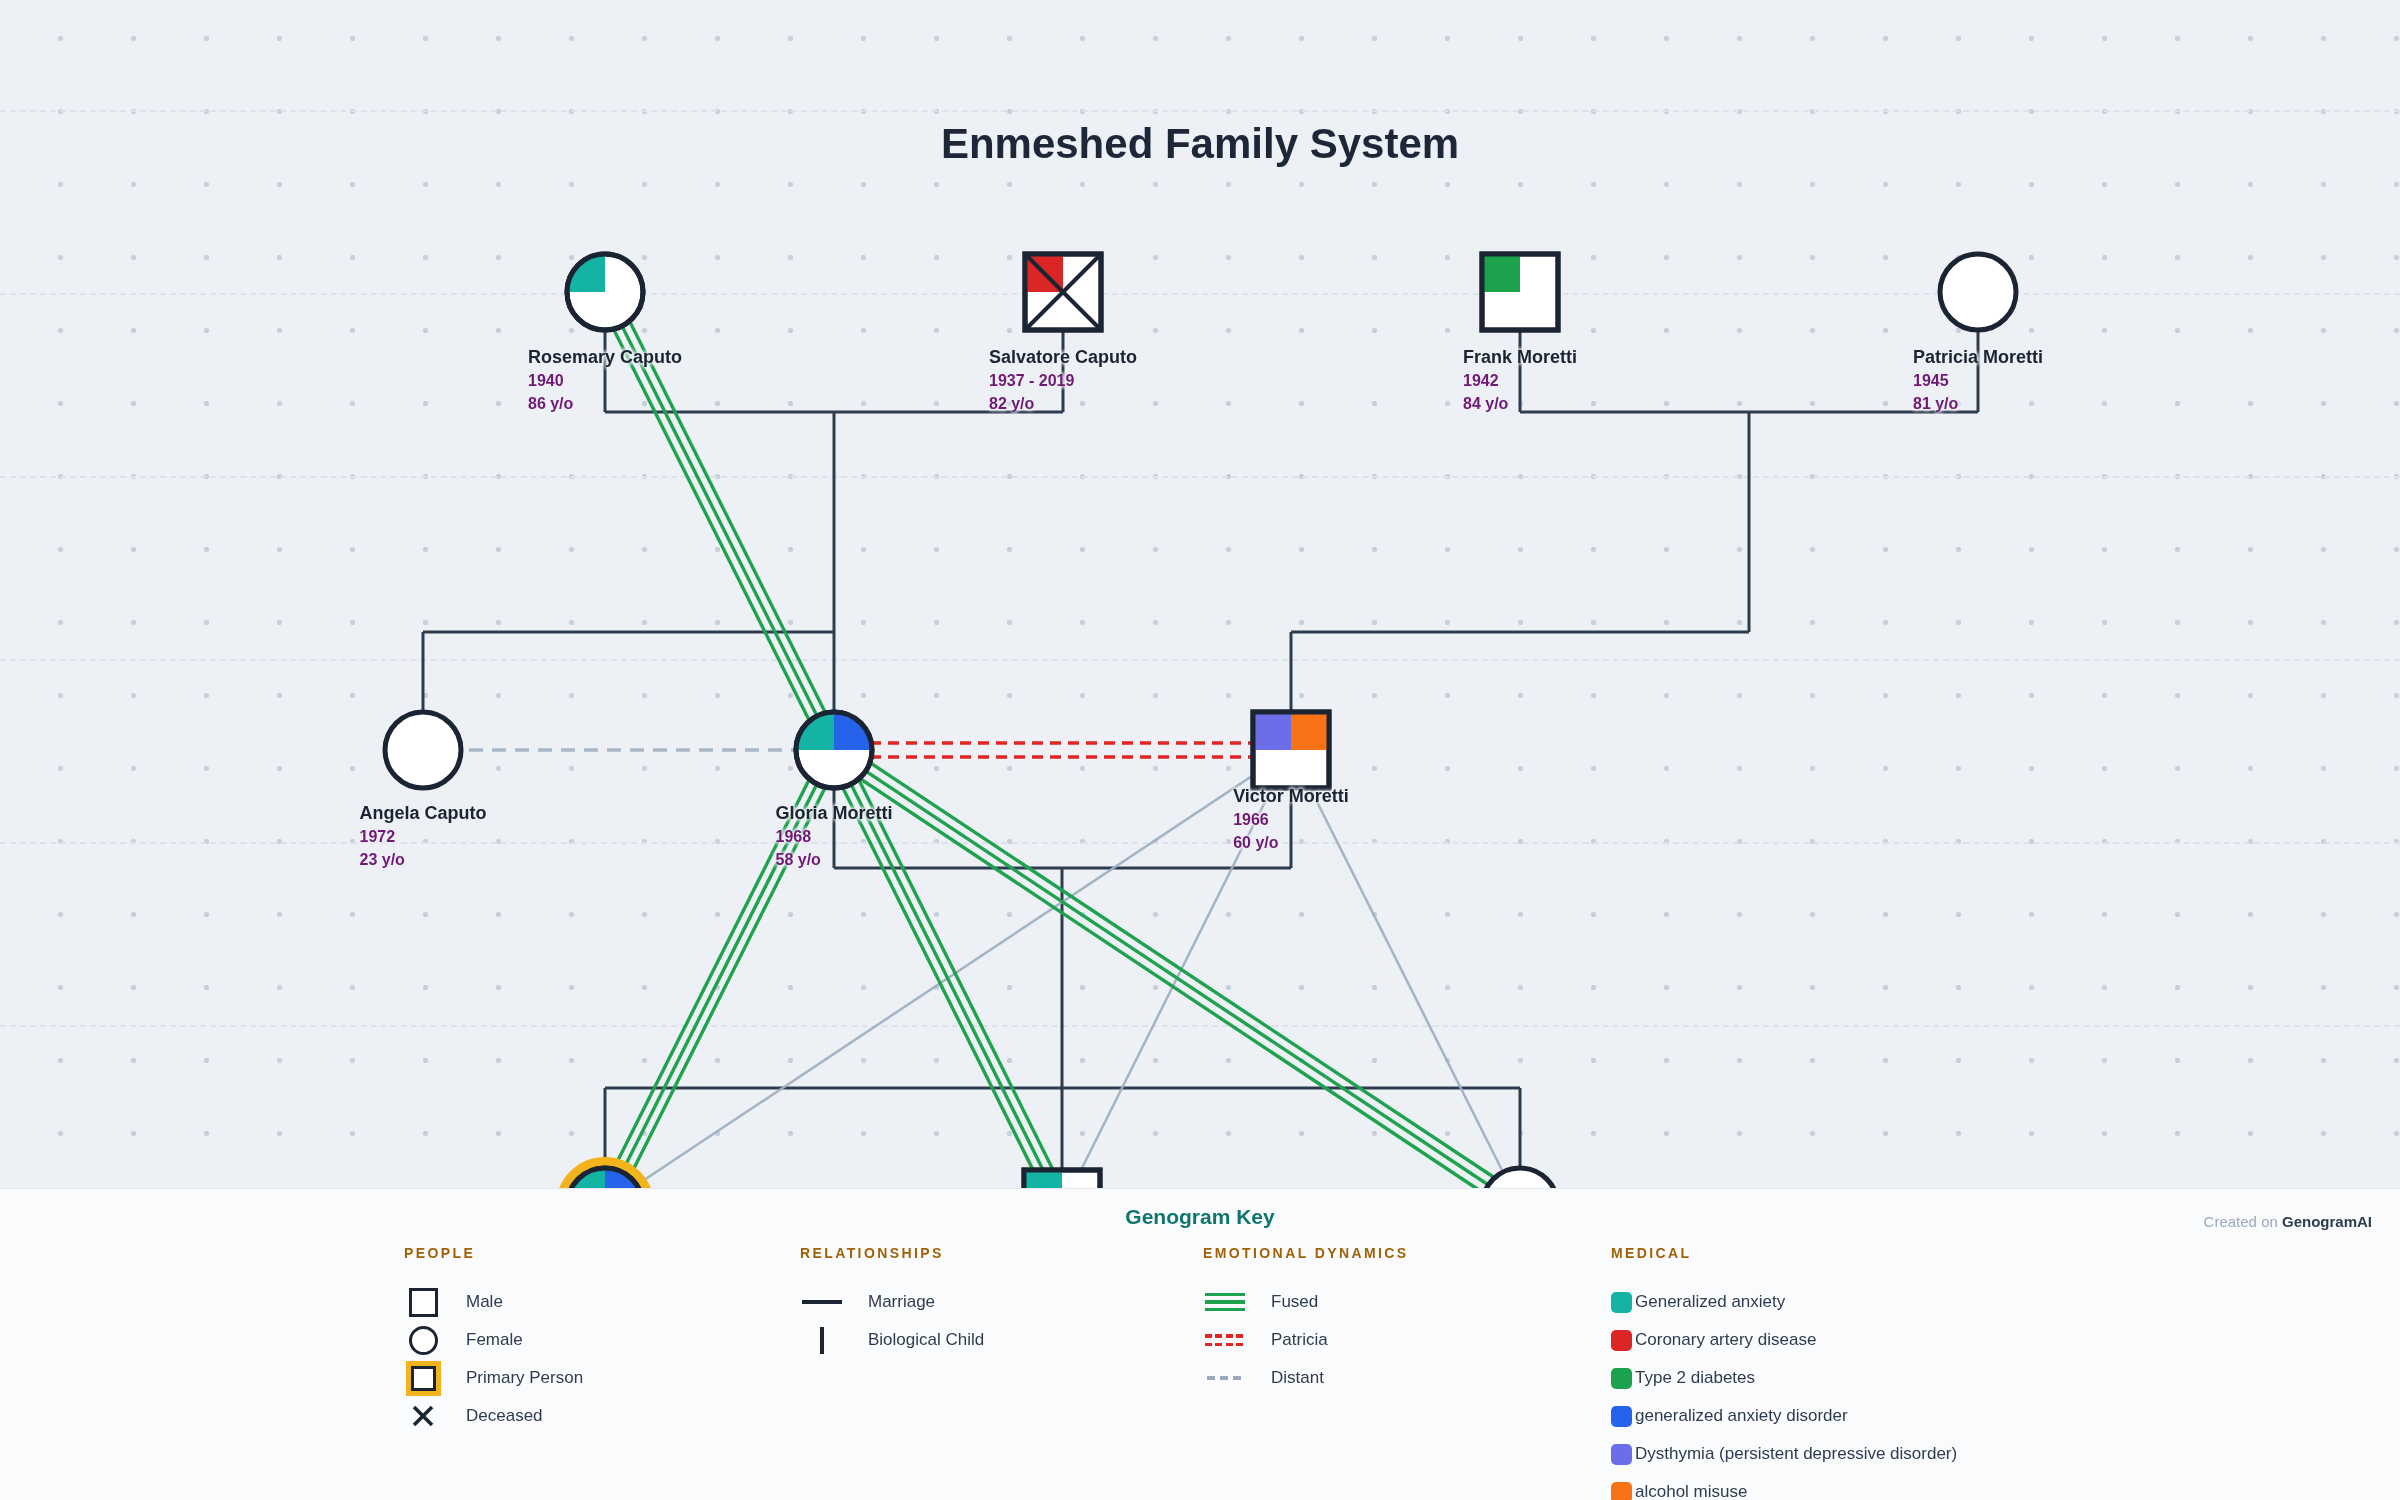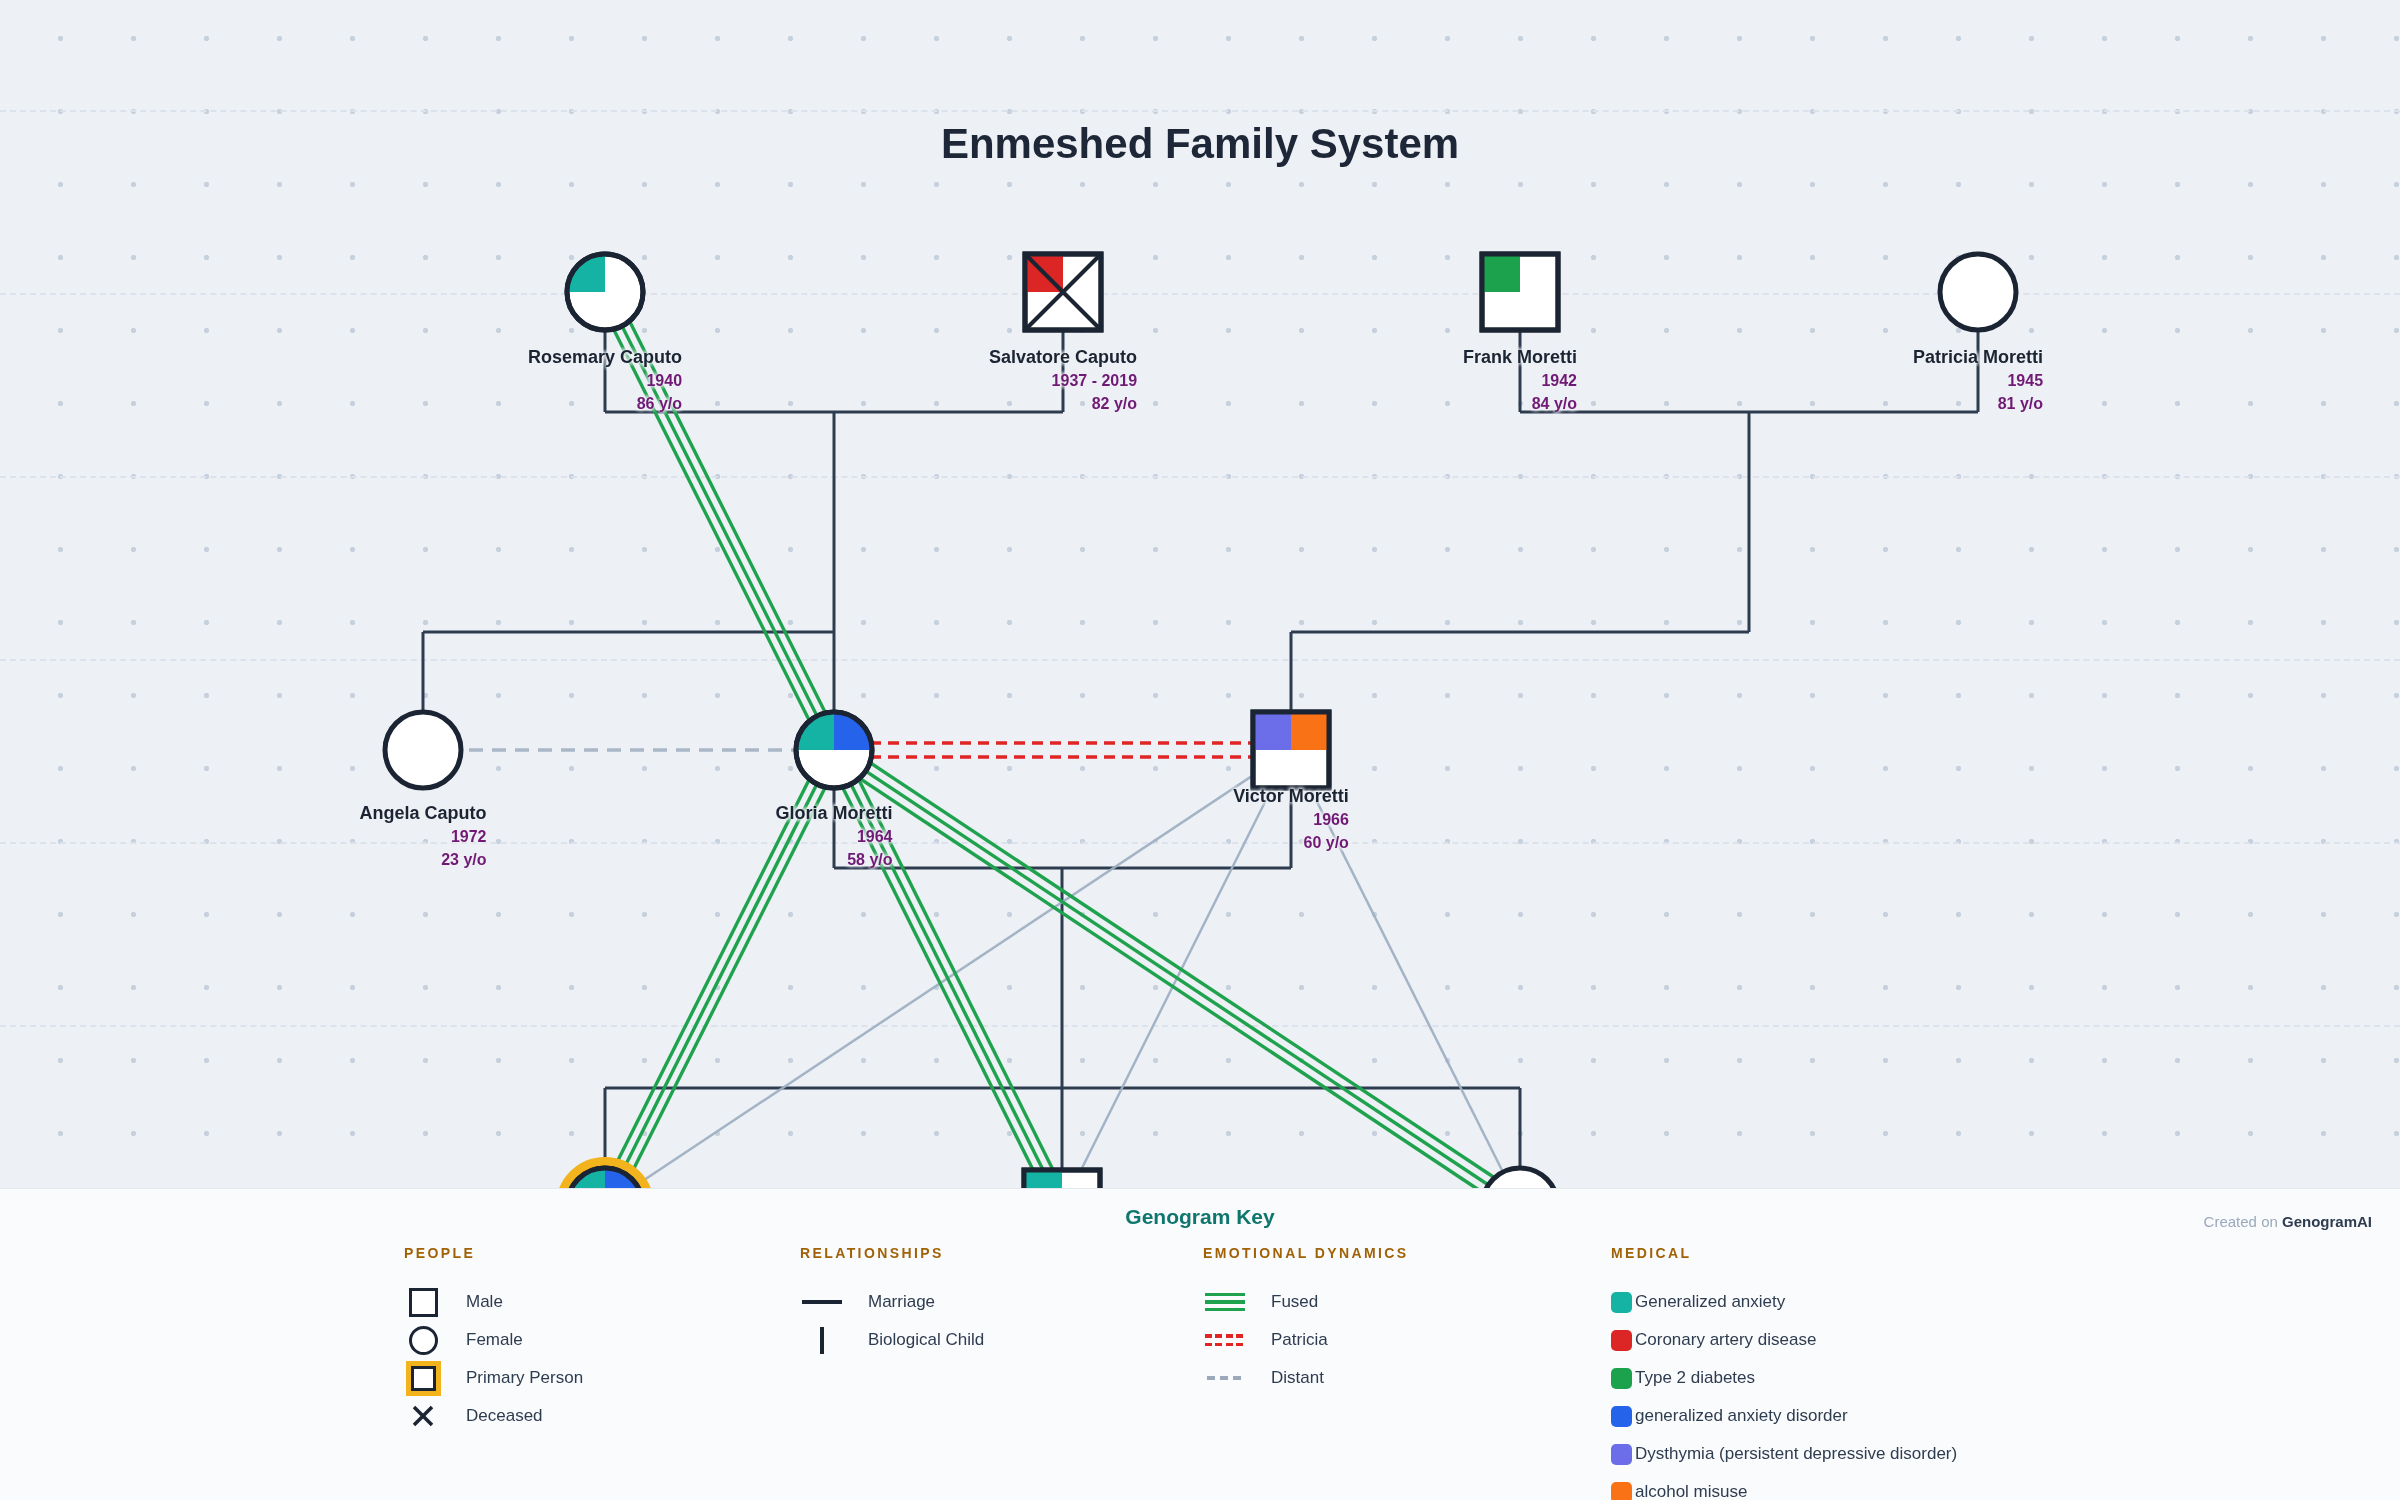--- a/index.html
+++ b/index.html
@@ -16,21 +16,21 @@
   .dsolid{stroke:#9fb0c3;stroke-width:2.5;fill:none;opacity:.95;}
   .ddash{stroke:#a9b7c7;stroke-width:3.5;fill:none;stroke-dasharray:14 9;}
   .fused{stroke:#1fa24e;stroke-width:3.4;fill:none;}
   .conflict{stroke:#e02525;stroke-width:3.5;fill:none;stroke-dasharray:11 7;}
   .sym{stroke:#1b2433;stroke-width:5;fill:#ffffff;}
   .symx{stroke:#1b2433;stroke-width:4;fill:none;}
   .page-title{
     position:absolute;left:50%;top:120px;transform:translateX(-50%);
     font-size:42px;font-weight:700;color:#1d2737;white-space:nowrap;z-index:2;
   }
-  .plabel{position:absolute;transform:translateX(-50%);text-align:right;white-space:nowrap;
+  .plabel{position:absolute;transform:translateX(-50%);text-align:left;white-space:nowrap;
     line-height:23px;z-index:2;
     text-shadow:0 0 4px #edf0f4,0 0 4px #edf0f4,0 0 4px #edf0f4,0 0 5px #edf0f4;}
   .pname{font-size:18px;font-weight:700;color:#1b2433;}
   .pdates{font-size:16px;font-weight:600;color:#701a75;}
   .key-panel{position:absolute;left:0;top:1188px;width:2400px;height:312px;
     background:#fafbfd;border-top:1px solid #e4e9f0;z-index:10;}
   .key-title{position:absolute;left:50%;top:16px;transform:translateX(-50%);
     font-size:21px;font-weight:700;color:#0f766e;}
   .credit{position:absolute;right:28px;top:24px;font-size:15px;color:#9aa9bb;}
   .credit b{color:#2e3c50;font-weight:700;}
@@ -211,21 +211,21 @@
   <div class="pdates">1945</div>
   <div class="pdates">81 y/o</div>
 </div>
 <div class="plabel" style="left:423px;top:802px">
   <div class="pname">Angela Caputo</div>
   <div class="pdates">1972</div>
   <div class="pdates">23 y/o</div>
 </div>
 <div class="plabel" style="left:834px;top:802px">
   <div class="pname">Gloria Moretti</div>
-  <div class="pdates">1964</div>
+  <div class="pdates">1968</div>
   <div class="pdates">58 y/o</div>
 </div>
 <div class="plabel" style="left:1291px;top:785px">
   <div class="pname">Victor Moretti</div>
   <div class="pdates">1966</div>
   <div class="pdates">60 y/o</div>
 </div>
 
 <div class="key-panel">
   <div class="key-title">Genogram Key</div>

